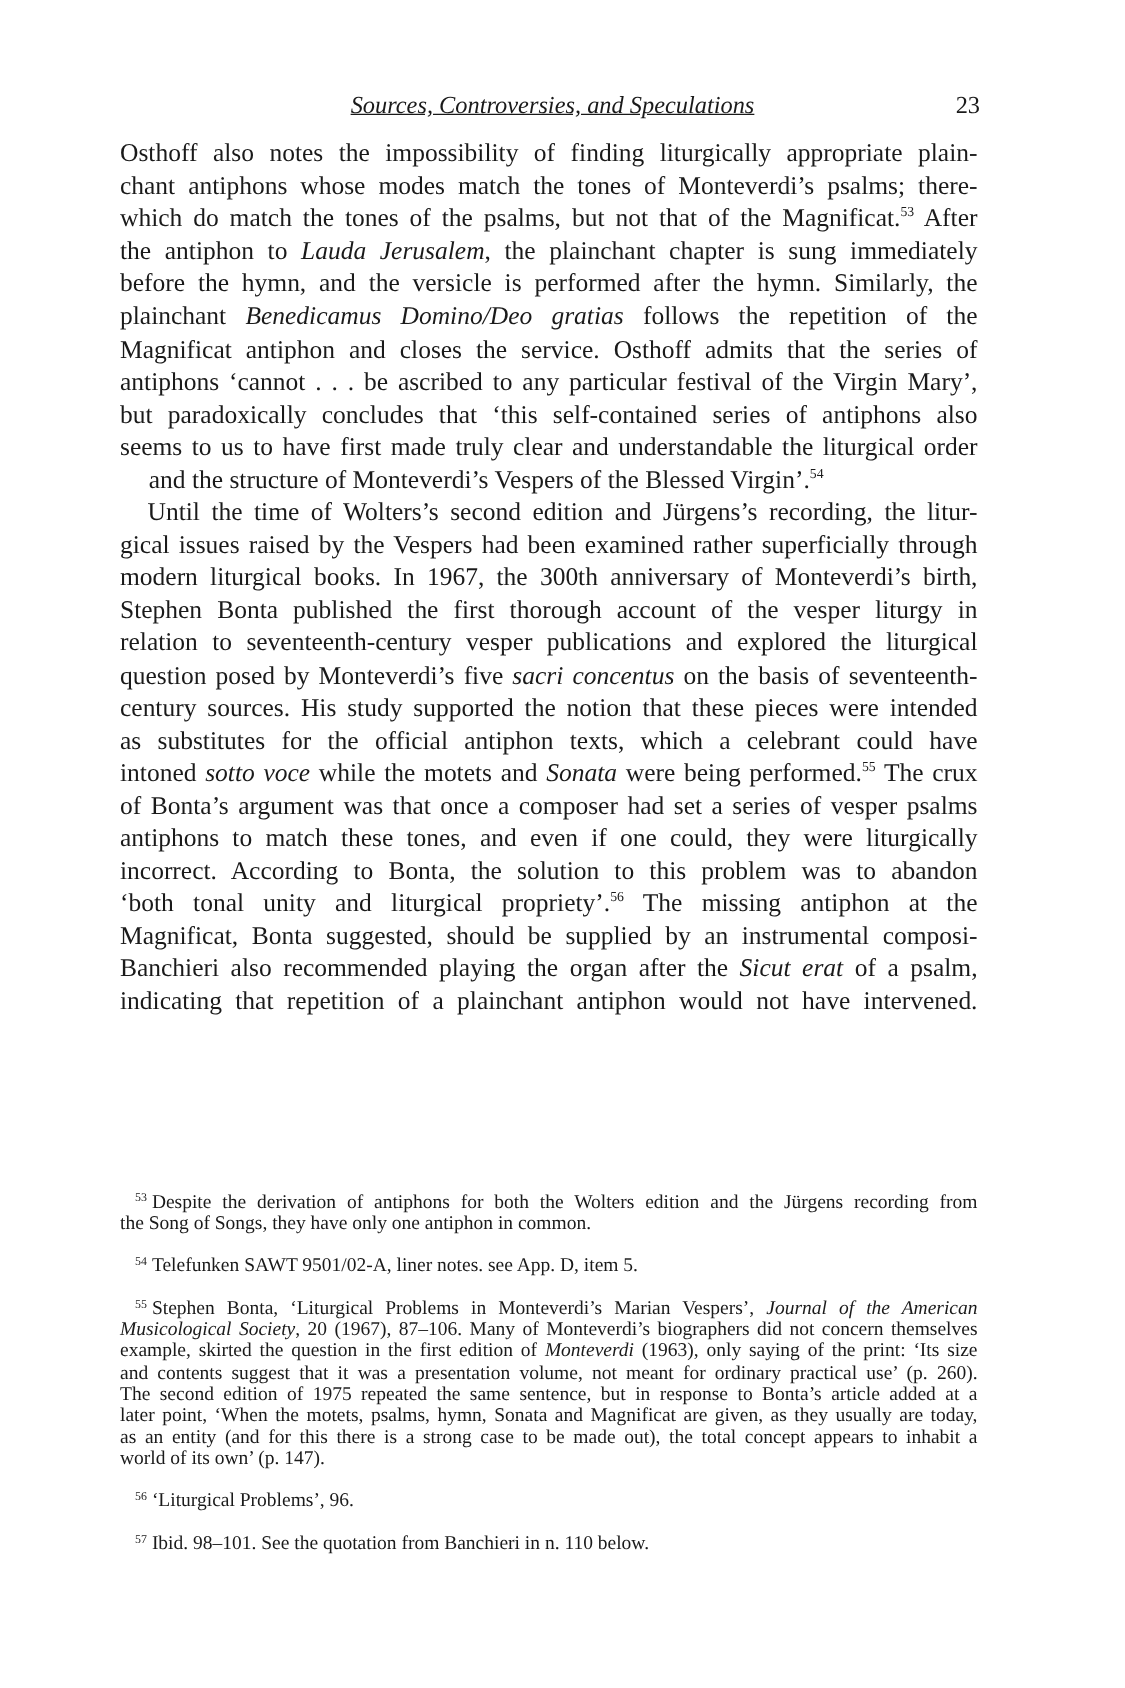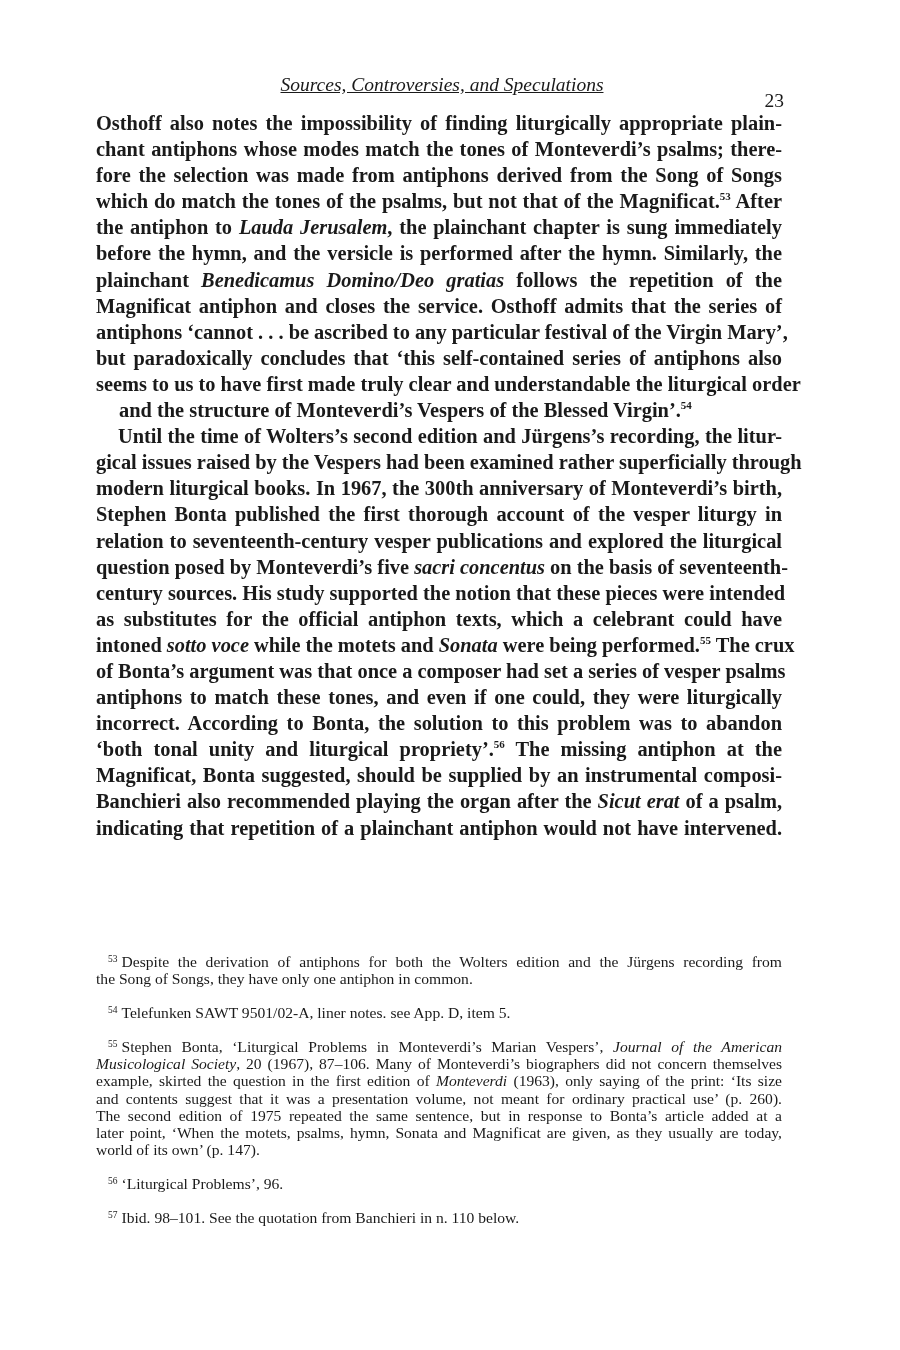--- a/index.html
+++ b/index.html
@@ -1,22 +1,22 @@
 <!DOCTYPE html>
 <html><head>
 <meta charset="utf-8">
 <style>
   html, body { margin: 0; padding: 0; background: #ffffff; }
   body { width: 900px; height: 1350px; position: relative; overflow: hidden;
          font-family: "Liberation Serif", "DejaVu Serif", serif; color: #1a1a1a; }
   .header { position: absolute; top: 74px; left: 96px; width: 688px; height: 26px; }
   .running-head { position: absolute; left: 0; right: 0; text-align: center;
                   font-style: italic; font-size: 19.5px; top: 0; padding-left: 4px; text-decoration: underline; }
-  .page-num { position: absolute; right: 0; top: 16px; font-size: 19.5px; }
-  .body-text { position: absolute; top: 110px; left: 96px; width: 686px; font-weight: bold; }
+  .page-num { position: absolute; right: 0; top: 0; font-size: 19.5px; }
+  .body-text { position: absolute; top: 110px; left: 96px; width: 686px; }
   .line { display: block; font-size: 20.4px; line-height: 26.1px; height: 26.1px;
           text-align: justify; text-align-last: justify; white-space: nowrap; overflow: visible; }
   .line.last { text-align-last: left; margin-left: 23px; }
   .line.indent { padding-left: 22px; }
   i { font-style: italic; }
   sup.fn { font-size: 11px; vertical-align: 8px; line-height: 0; }
   .footnotes { position: absolute; top: 936px; left: 96px; width: 686px; }
   .fline { display: block; font-size: 15.6px; line-height: 17.1px; height: 17.1px;
            text-align: justify; text-align-last: justify; white-space: nowrap; }
   .fline.last { text-align-last: left; }
@@ -27,21 +27,20 @@
 <body>
 
 <div class="header">
   <div class="running-head">Sources, Controversies, and Speculations</div>
   <div class="page-num">23</div>
 </div>
 
 <div class="body-text" id="body-text">
     <div class="line"><span>Osthoff also notes the impossibility of finding liturgically appropriate plain-</span></div>
     <div class="line"><span>chant antiphons whose modes match the tones of Monteverdi’s psalms; there-</span></div>
-    <div class="line"><span>fore the selection was made from antiphons derived from the Song of Songs</span></div>
     <div class="line"><span>which do match the tones of the psalms, but not that of the Magnificat.</span><sup class="fn">53</sup><span> After</span></div>
     <div class="line"><span>the antiphon to </span><i>Lauda Jerusalem</i><span>, the plainchant chapter is sung immediately</span></div>
     <div class="line"><span>before the hymn, and the versicle is performed after the hymn. Similarly, the</span></div>
     <div class="line"><span>plainchant </span><i>Benedicamus Domino/Deo gratias</i><span> follows the repetition of the</span></div>
     <div class="line"><span>Magnificat antiphon and closes the service. Osthoff admits that the series of</span></div>
     <div class="line"><span>antiphons ‘cannot . . . be ascribed to any particular festival of the Virgin Mary’,</span></div>
     <div class="line"><span>but paradoxically concludes that ‘this self-contained series of antiphons also</span></div>
     <div class="line"><span>seems to us to have first made truly clear and understandable the liturgical order</span></div>
     <div class="line last"><span>and the structure of Monteverdi’s Vespers of the Blessed Virgin’.</span><sup class="fn">54</sup></div>
     <div class="line indent"><span>Until the time of Wolters’s second edition and Jürgens’s recording, the litur-</span></div>
@@ -65,16 +64,17 @@
 <div class="footnotes" id="footnotes">
     <div class="fline indent"><sup class="fn">53</sup><span>Despite the derivation of antiphons for both the Wolters edition and the Jürgens recording from</span></div>
     <div class="fline last"><span>the Song of Songs, they have only one antiphon in common.</span></div>
     <div class="fline indent last"><sup class="fn">54</sup><span>Telefunken SAWT 9501/02-A, liner notes. see App. D, item 5.</span></div>
     <div class="fline indent"><sup class="fn">55</sup><span>Stephen Bonta, ‘Liturgical Problems in Monteverdi’s Marian Vespers’, </span><i>Journal of the American</i></div>
     <div class="fline"><i>Musicological Society</i><span>, 20 (1967), 87–106. Many of Monteverdi’s biographers did not concern themselves</span></div>
     <div class="fline"><span>example, skirted the question in the first edition of </span><i>Monteverdi</i><span> (1963), only saying of the print: ‘Its size</span></div>
     <div class="fline"><span>and contents suggest that it was a presentation volume, not meant for ordinary practical use’ (p. 260).</span></div>
     <div class="fline"><span>The second edition of 1975 repeated the same sentence, but in response to Bonta’s article added at a</span></div>
     <div class="fline"><span>later point, ‘When the motets, psalms, hymn, Sonata and Magnificat are given, as they usually are today,</span></div>
+    <div class="fline"><span>as an entity (and for this there is a strong case to be made out), the total concept appears to inhabit a</span></div>
     <div class="fline last"><span>world of its own’ (p. 147).</span></div>
     <div class="fline indent last"><sup class="fn">56</sup><span>‘Liturgical Problems’, 96.</span></div>
     <div class="fline indent last"><sup class="fn">57</sup><span>Ibid. 98–101. See the quotation from Banchieri in n. 110 below.</span></div>
   </div>
 
 </body></html>

